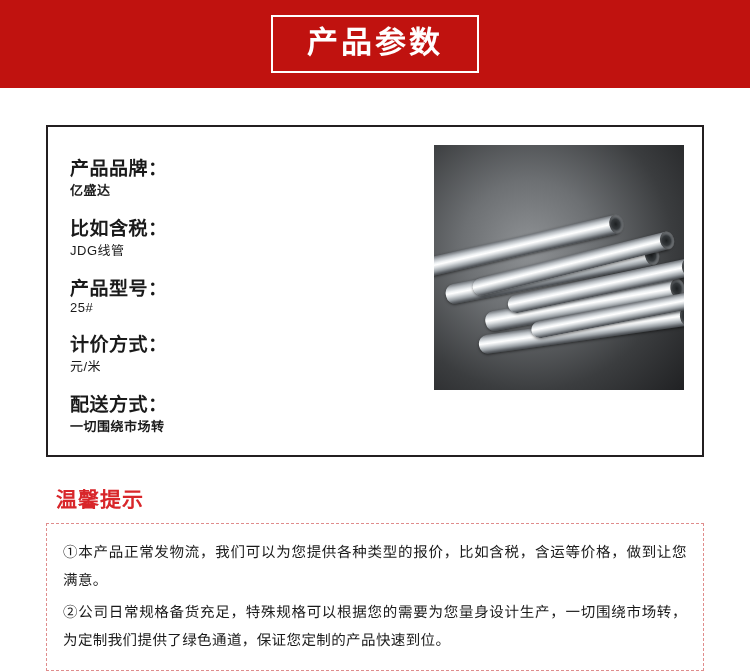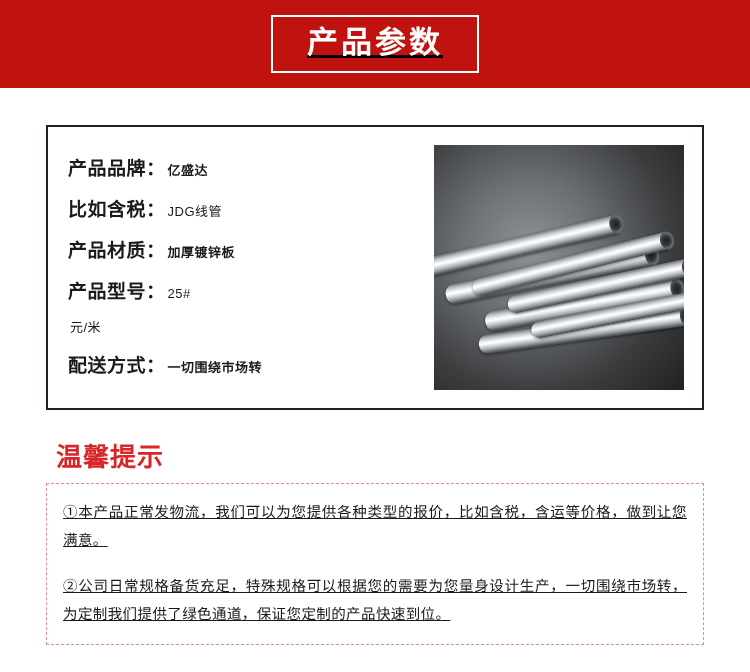--- a/index.html
+++ b/index.html
@@ -23,21 +23,20 @@
     box-sizing: border-box;
   }
   .banner-title-box {
     position: absolute;
     left: 50%;
     top: 15px;
     transform: translateX(-50%);
     border: 2px solid #ffffff;
     padding: 8px 34px 10px 34px;
     box-sizing: border-box;
-    text-decoration: underline;
   }
   .banner-title {
     color: #ffffff;
     font-size: 31px;
     font-weight: bold;
     letter-spacing: 3px;
     line-height: 36px;
     white-space: nowrap;
   }
 
@@ -56,20 +55,21 @@
   .spec-list {
     padding-top: 8px;
     flex: 0 0 auto;
     width: 360px;
   }
   .spec-row {
     display: flex;
     align-items: baseline;
     margin-bottom: 14px;
     white-space: nowrap;
+    flex-direction: column;
   }
   .spec-row:last-child { margin-bottom: 2px; text-align: center; }
   .spec-label {
     font-size: 19px;
     font-weight: bold;
     color: #1a1a1a;
     letter-spacing: 0.5px;
   }
   .spec-value {
     font-size: 13px;
@@ -108,40 +108,39 @@
     height: 100%;
     border-radius: 50%;
     background: radial-gradient(ellipse at 45% 50%, #1d2022 0%, #35393c 38%, #7e8286 62%, #c9ced2 85%, #eef0f2 100%);
     box-shadow: inset 0 0 3px rgba(0,0,0,0.8);
   }
 
   
   .tips-title {
     margin: 26px 0 0 56px;
     color: #d8262a;
-    font-size: 26px;
+    font-size: 21px;
     font-weight: bold;
     letter-spacing: 1px;
   }
   .tips-box {
     margin: 10px 46px 0 46px;
     width: 658px;
     box-sizing: border-box;
     border: 1px dashed #e08c8c;
     padding: 14px 16px 16px 16px;
   }
   .tip-item {
     font-size: 14.5px;
     color: #1a1a1a;
     line-height: 28px;
     letter-spacing: 0.4px;
     text-align: justify;
-    text-decoration: underline;
   }
-  .tip-item + .tip-item { margin-top: 18px; }
+  .tip-item + .tip-item { margin-top: 4px; }
 </style>
 </head>
 <body>
 
 <div class="banner">
   <div class="banner-title-box">
     <div class="banner-title">产品参数</div>
   </div>
 </div>
 
@@ -152,31 +151,28 @@
     <div class="spec-row">
       <span class="spec-label">产品品牌：</span>
       <span class="spec-value bold">亿盛达</span>
     </div>
 
     <div class="spec-row">
       <span class="spec-label">比如含税：</span>
       <span class="spec-value">JDG线管</span>
     </div>
 
-    <div class="spec-row">
-      <span class="spec-label">产品材质：</span>
-      <span class="spec-value bold">加厚镀锌板</span>
-    </div>
 
     <div class="spec-row">
       <span class="spec-label">产品型号：</span>
       <span class="spec-value">25#</span>
     </div>
 
     <div class="spec-row">
+      <span class="spec-label">计价方式：</span>
       <span class="spec-value">元/米</span>
     </div>
 
     <div class="spec-row">
       <span class="spec-label">配送方式：</span>
       <span class="spec-value bold">一切围绕市场转</span>
     </div>
 
   </div>
 

